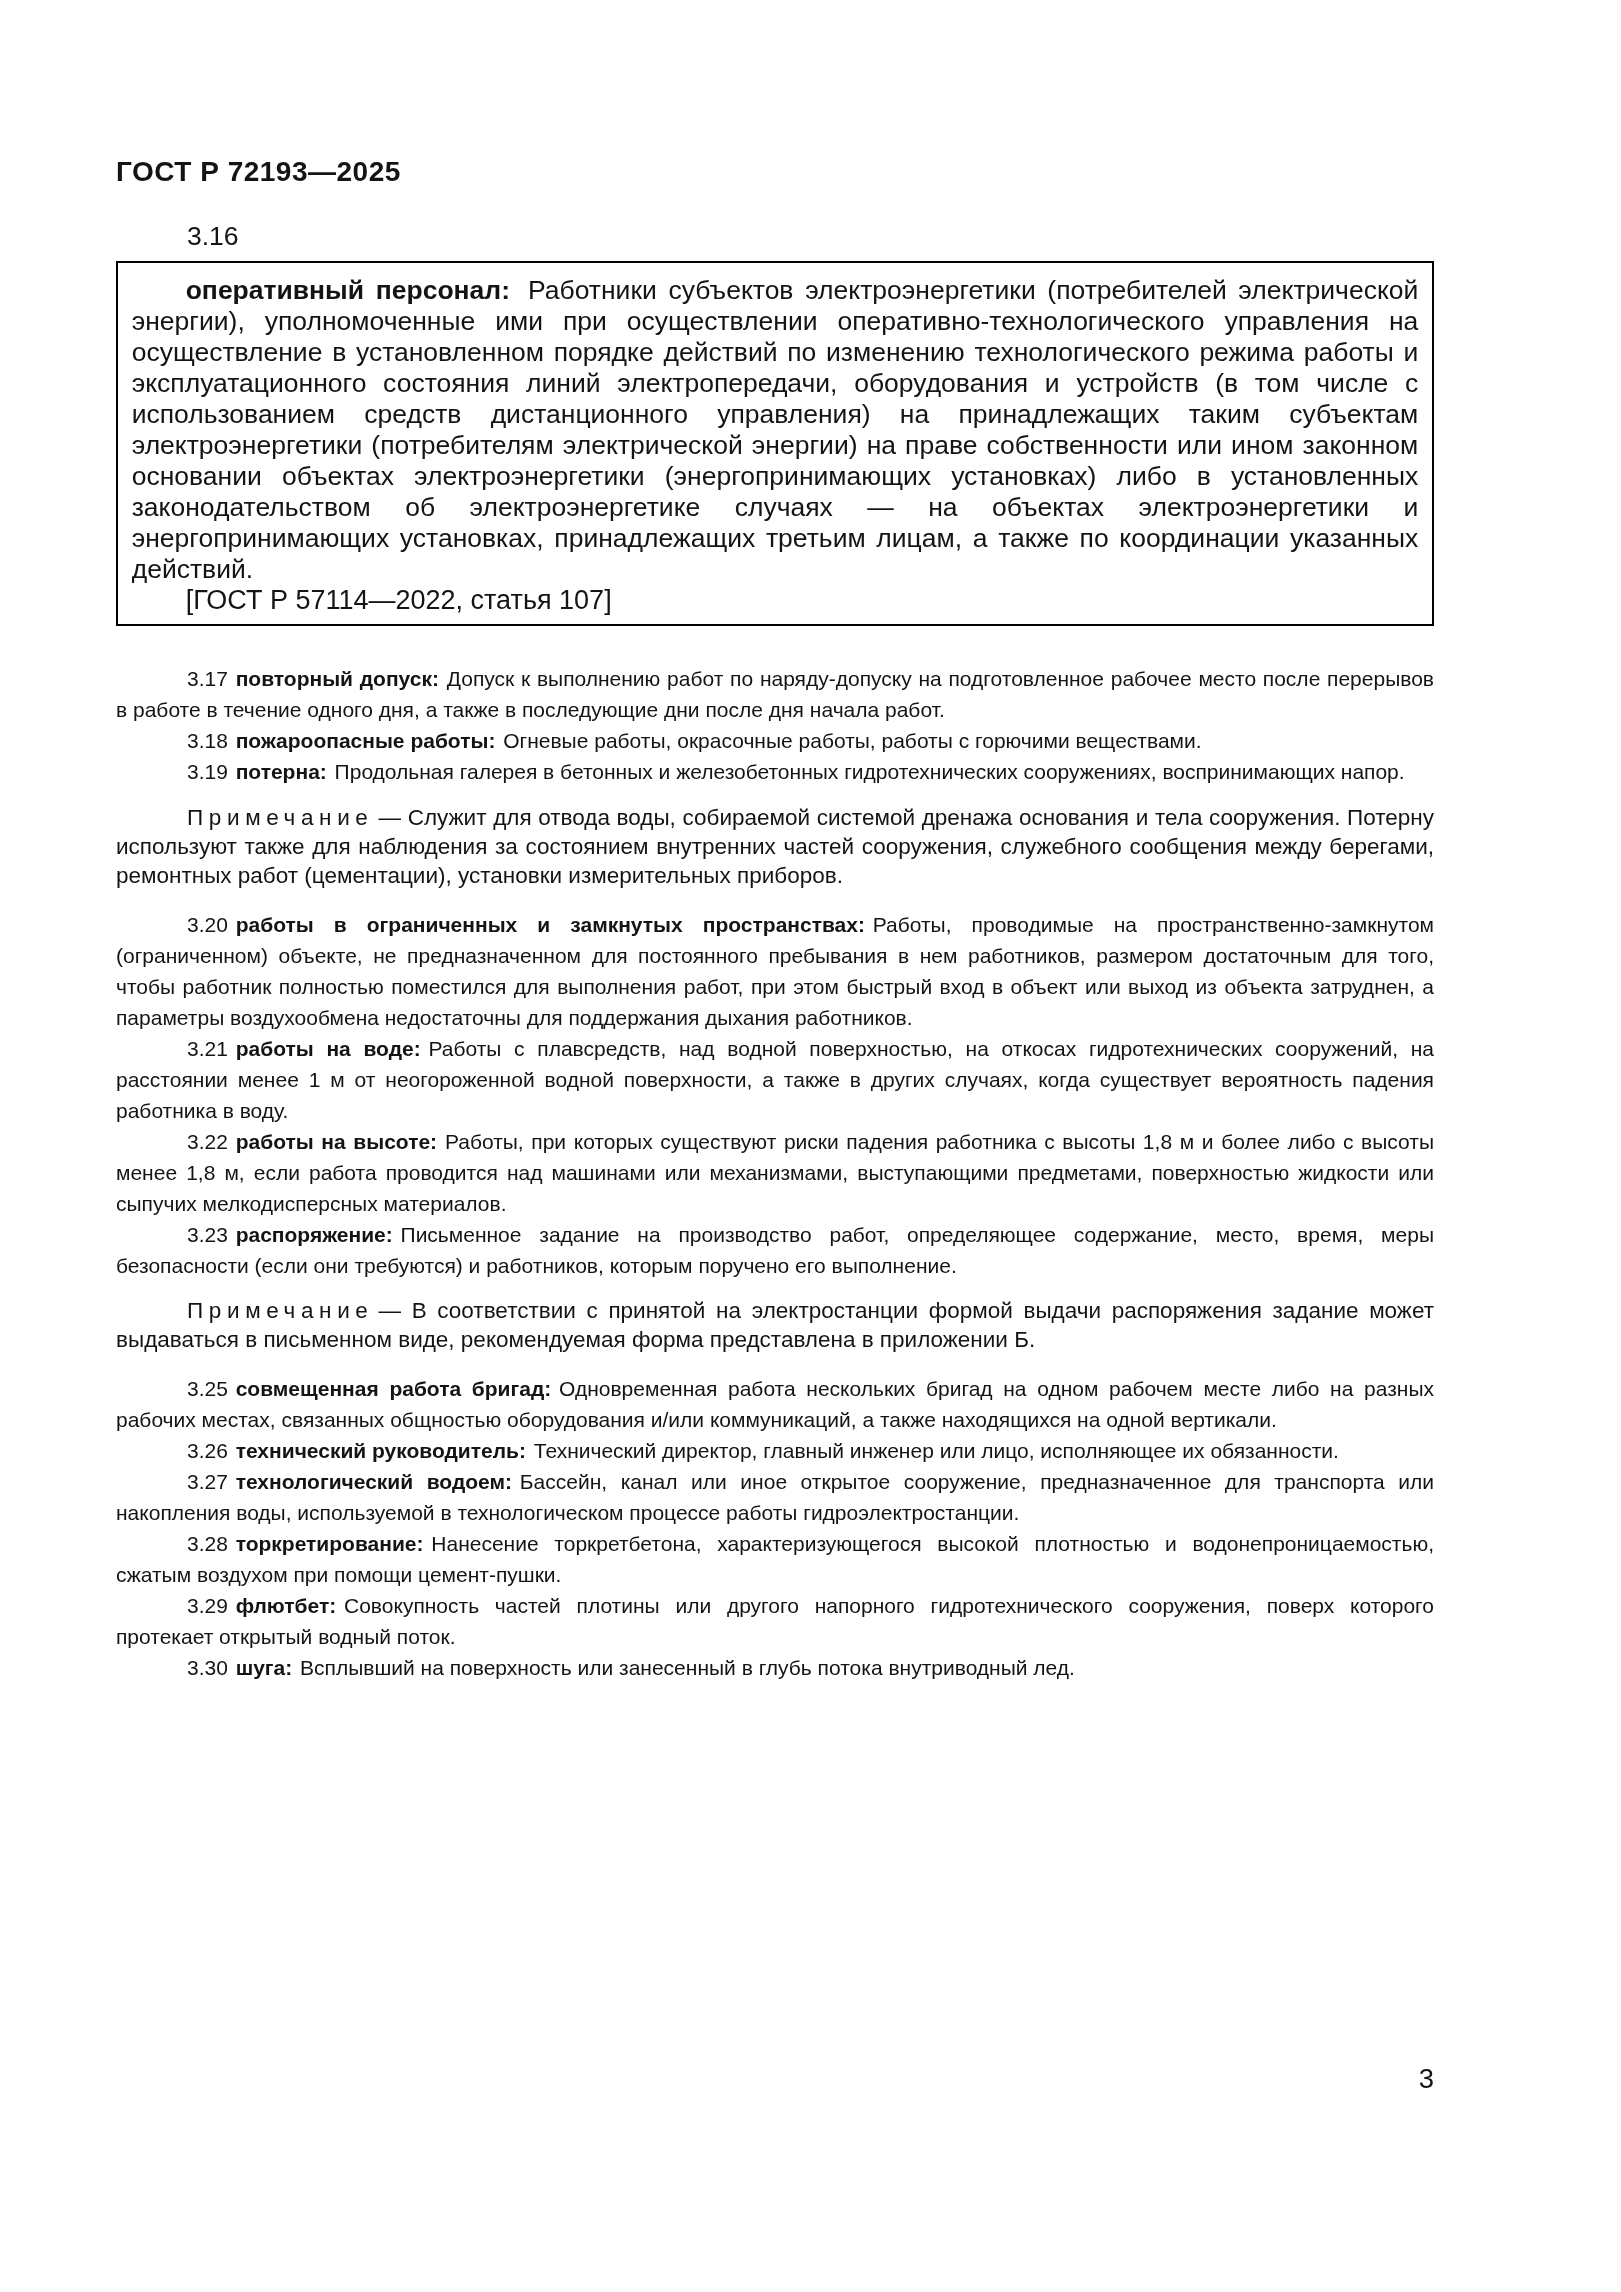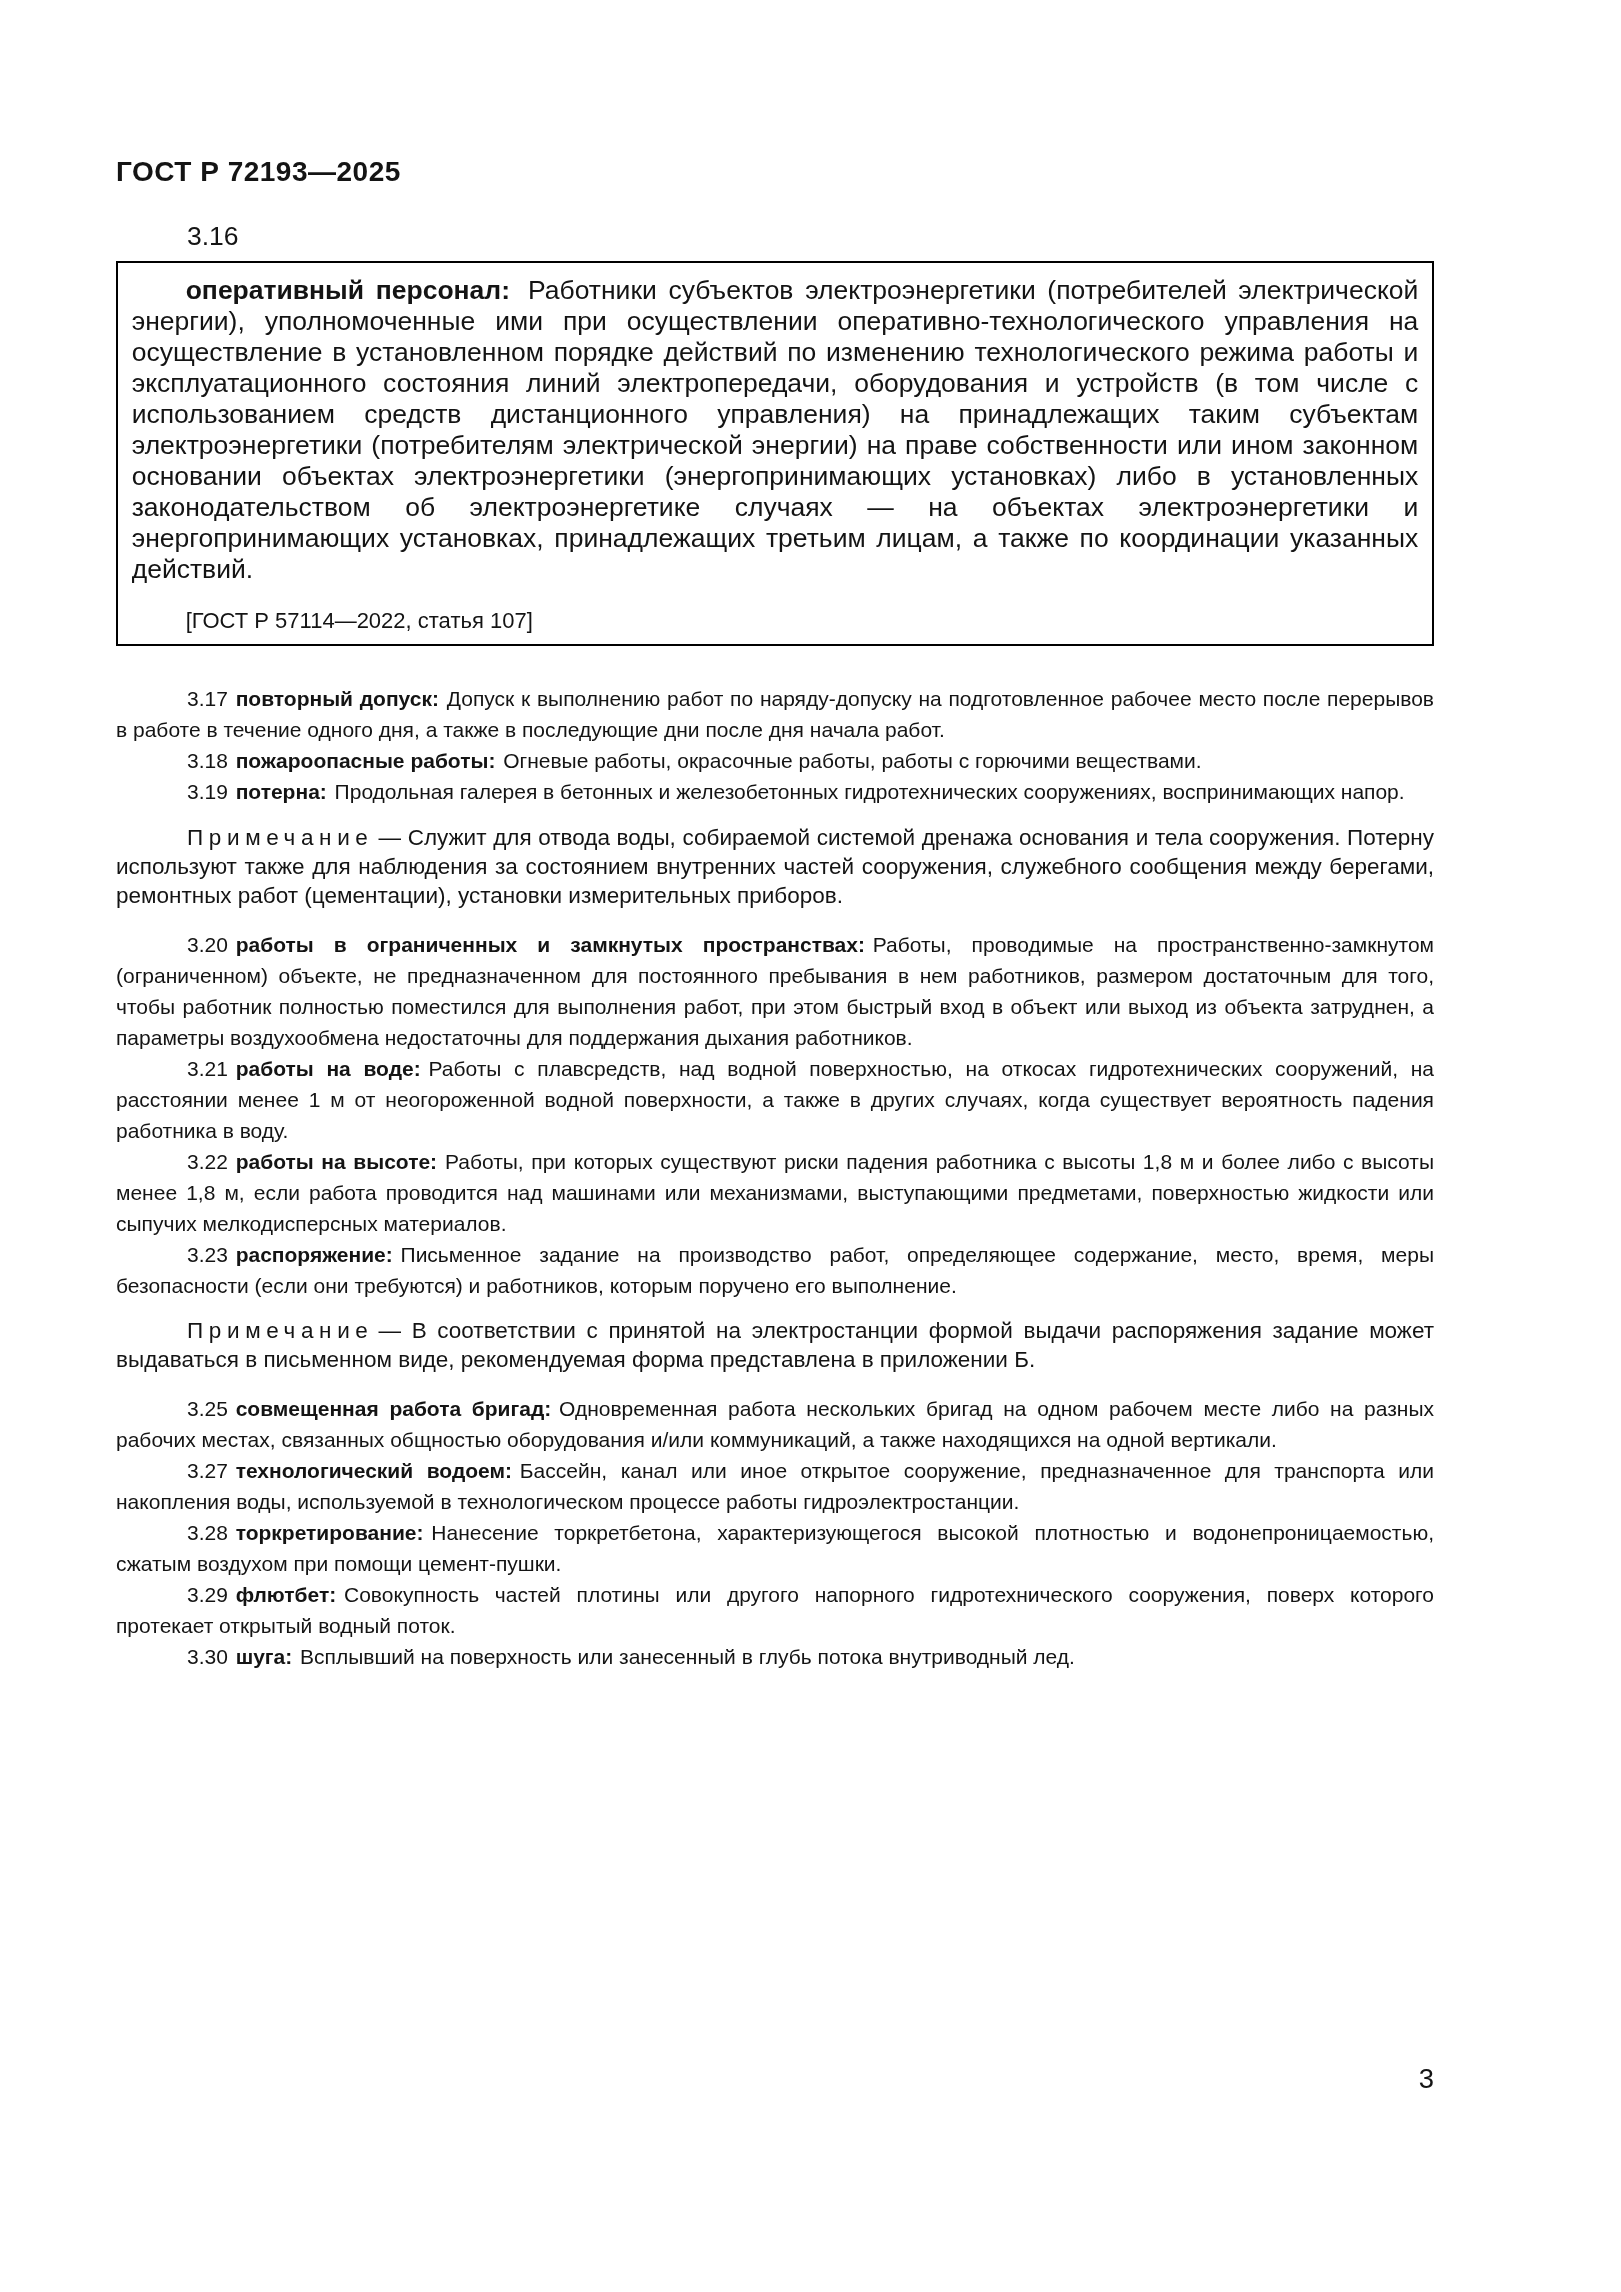--- a/index.html
+++ b/index.html
@@ -28,23 +28,22 @@
     margin-top:8.8px;
     border:2.9px solid #000;
     padding:11.8px 13.7px 8.8px 13.7px;
   }
   .box-para {
     font-size:26.5px; line-height:31px;
     text-align:justify; text-indent:54px;
   }
   .box-para .term-strong { font-weight:bold; margin-right:18px; }
   .box-source {
-    font-size:22px; line-height:31px;
+    font-size:27px; line-height:31px;
     text-indent:54px;
-    margin-top:20px;
   }
   .terms { margin-top:37px; }
   .term-para {
     font-size:21px; line-height:31px;
     text-align:justify; text-indent:71px;
     margin:0;
   }
   .t-num { margin-right:7.8px; }
   .t-name { font-weight:bold; margin-right:7.8px; }
   .note {
@@ -110,20 +109,23 @@
 
   <p class="note">
     <span class="note-label">Примечание</span><span class="note-text">— В соответствии с принятой на электростанции формой выдачи распоряжения задание может выдаваться в письменном виде, рекомендуемая форма представлена в приложении Б.</span>
   </p>
 
 
   <p class="term-para">
     <span class="t-num">3.25</span><span class="t-name">совмещенная работа бригад:</span><span class="t-def">Одновременная работа нескольких бригад на одном рабочем месте либо на разных рабочих местах, связанных общностью оборудования и/или коммуникаций, а также находящихся на одной вертикали.</span>
   </p>
 
+  <p class="term-para">
+    <span class="t-num">3.26</span><span class="t-name">технический руководитель:</span><span class="t-def">Технический директор, главный инженер или лицо, исполняющее их обязанности.</span>
+  </p>
 
   <p class="term-para">
     <span class="t-num">3.27</span><span class="t-name">технологический водоем:</span><span class="t-def">Бассейн, канал или иное открытое сооружение, предназначенное для транспорта или накопления воды, используемой в технологическом процессе работы гидроэлектростанции.</span>
   </p>
 
   <p class="term-para">
     <span class="t-num">3.28</span><span class="t-name">торкретирование:</span><span class="t-def">Нанесение торкретбетона, характеризующегося высокой плотностью и водонепроницаемостью, сжатым воздухом при помощи цемент-пушки.</span>
   </p>
 
   <p class="term-para">

